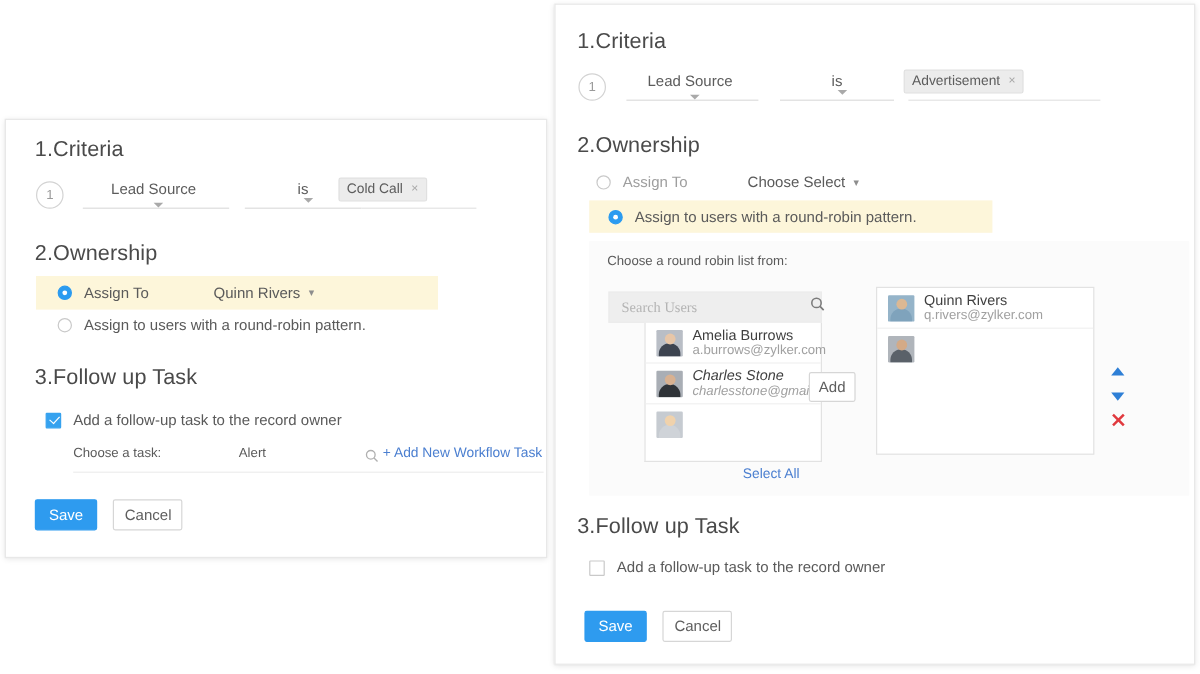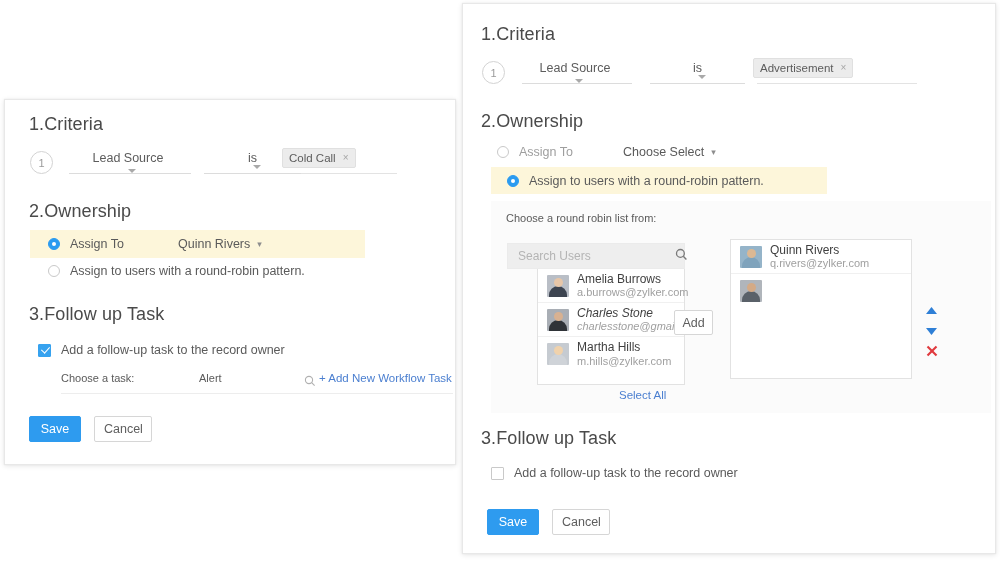--- a/index.html
+++ b/index.html
@@ -234,21 +234,21 @@
     box-sizing: border-box;
     padding: 0 8px;
   }
   .search-wrap input {
     border: 0;
     outline: 0;
     background: transparent;
     font-size: 12px;
     color: #000000;
     flex: 1 1 auto;
-    font-family: Liberation Sans, sans-serif;
+    font-family: Liberation Serif, serif;
   }
   .search-wrap input::placeholder { color: #b4b4b4; }
 
   .link-blue {
     color: #4b7fd0;
     font-size: 11.5px;
     text-decoration: none;
   }
   .small-label { font-size: 11px; color: #5a5a5a; }
   .chev {
@@ -402,24 +402,20 @@
             </div>
             <div class="p-meta">
               <div class="p-name">Charles Stone</div>
               <div class="p-mail">charlesstone@gmail.com</div>
             </div>
           </div>
           <div class="person" style="height: 34px; padding: 0px 9px;">
             <div class="avatar" style="background: rgb(198, 203, 209);">
               <div class="body" style="background: rgb(207, 211, 216);"></div>
               <div class="head" style="background: rgb(240, 210, 172);"></div>
-            </div>
-            <div class="p-meta">
-              <div class="p-name">Martha Hills</div>
-              <div class="p-mail">m.hills@zylker.com</div>
             </div>
           </div>
         </div>
     </div>
 
     <a class="link-blue" href="#" style="position:absolute;left:128px;top:188px;">Select All</a>
 
     <span class="btn btn-default" style="position:absolute;left:183px;top:109px;width:39px;height:25px;">Add</span>
 
     <div class="listbox" style="position:absolute;left:239px;top:38px;width:182px;height:140px;">

